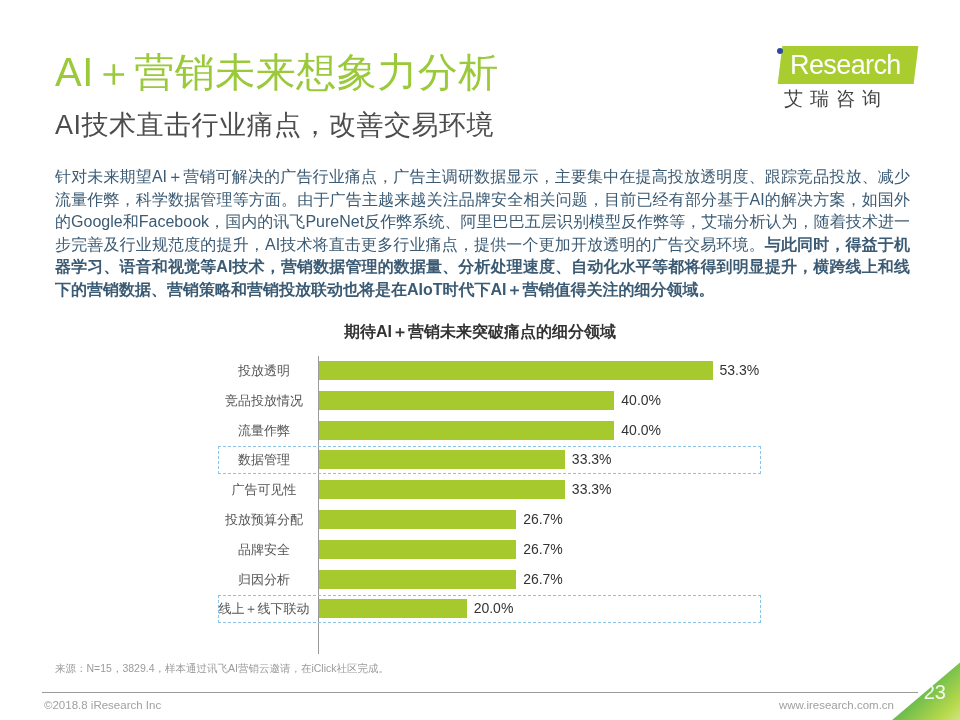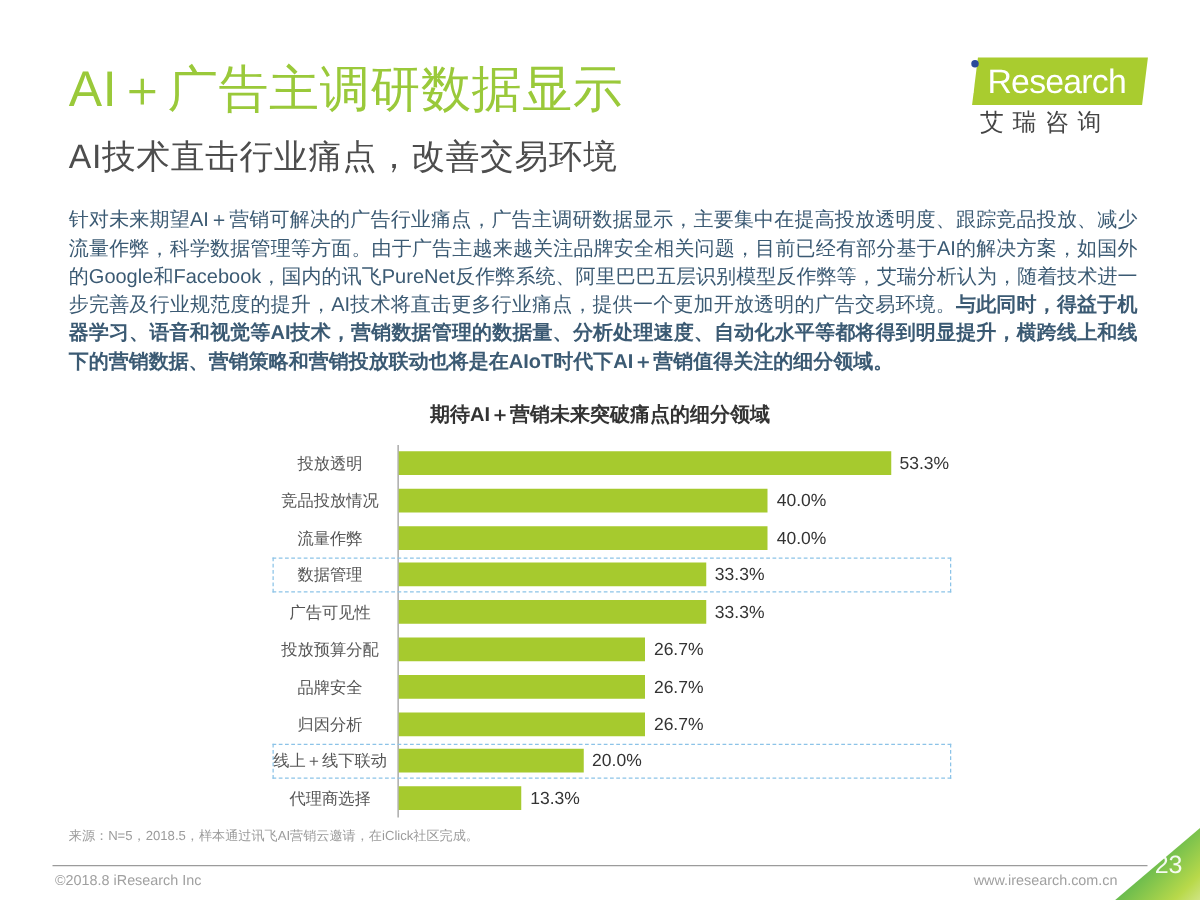--- a/index.html
+++ b/index.html
@@ -243,21 +243,21 @@
     color: #ffffff;
     opacity: 0.92;
     font-weight: 400;
   }
 </style>
 </head>
 <body>
 
 <div class="slide">
 
-  <div class="title-main">AI＋广告主调研数据显示</div>
+  <div class="title-main">AI＋营销未来想象力分析</div>
   <div class="title-sub">AI技术直击行业痛点，改善交易环境</div>
 
   <div class="logo">
     <div class="logo-bar"></div>
     <div class="logo-i">i</div>
     <div class="logo-dot"></div>
     <div class="logo-word">Research</div>
     <div class="logo-cn">艾瑞咨询</div>
   </div>
 
@@ -309,28 +309,23 @@
         <div class="row-label">归因分析</div>
         <div class="bar" style="width: 197.135px; background: rgb(166, 202, 46);"></div>
         <div class="bar-value" style="left: 305.135px;">26.7%</div>
       </div>
       <div class="highlight-box" style="top: 239.4px;"></div>
       <div class="row" style="top: 238.4px;">
         <div class="row-label">线上＋线下联动</div>
         <div class="bar" style="width: 147.667px; background: rgb(166, 202, 46);"></div>
         <div class="bar-value" style="left: 255.667px;">20.0%</div>
       </div>
-      <div class="row" style="top: 268.2px;">
-        <div class="row-label">代理商选择</div>
-        <div class="bar" style="width: 98.1983px; background: rgb(166, 202, 46);"></div>
-        <div class="bar-value" style="left: 206.198px;">13.3%</div>
-      </div>
     </div>
 
-  <div class="source">来源：N=5，2018.5，样本通过讯飞AI营销云邀请，在iClick社区完成。</div>
+  <div class="source">来源：N=15，3829.4，样本通过讯飞AI营销云邀请，在iClick社区完成。</div>
 
   <div class="footer-rule"></div>
   <div class="footer-left">©2018.8 iResearch Inc</div>
   <div class="footer-right">www.iresearch.com.cn</div>
   <div class="corner">
     <div class="corner-tri"></div>
   </div>
   <div class="page-num">23</div>
 
 </div>

